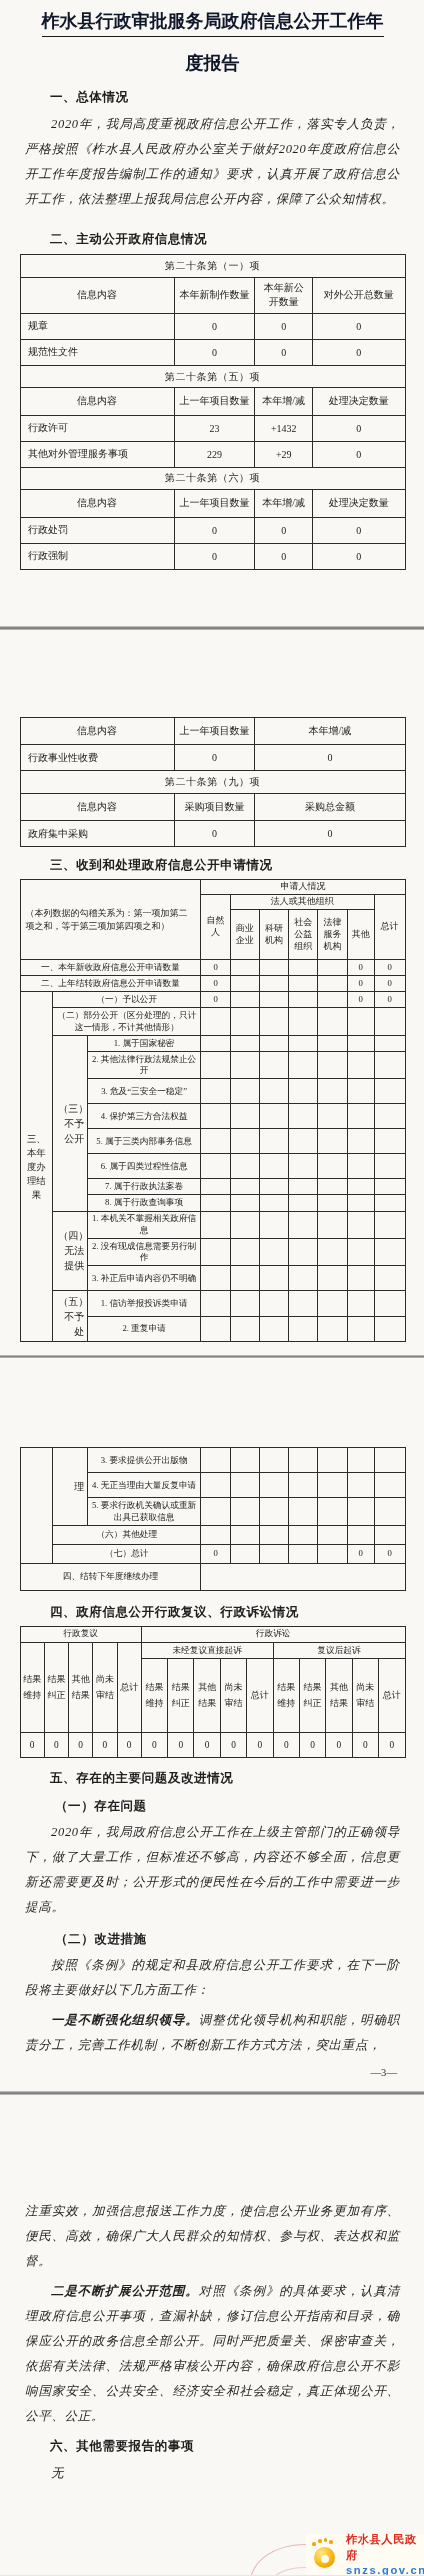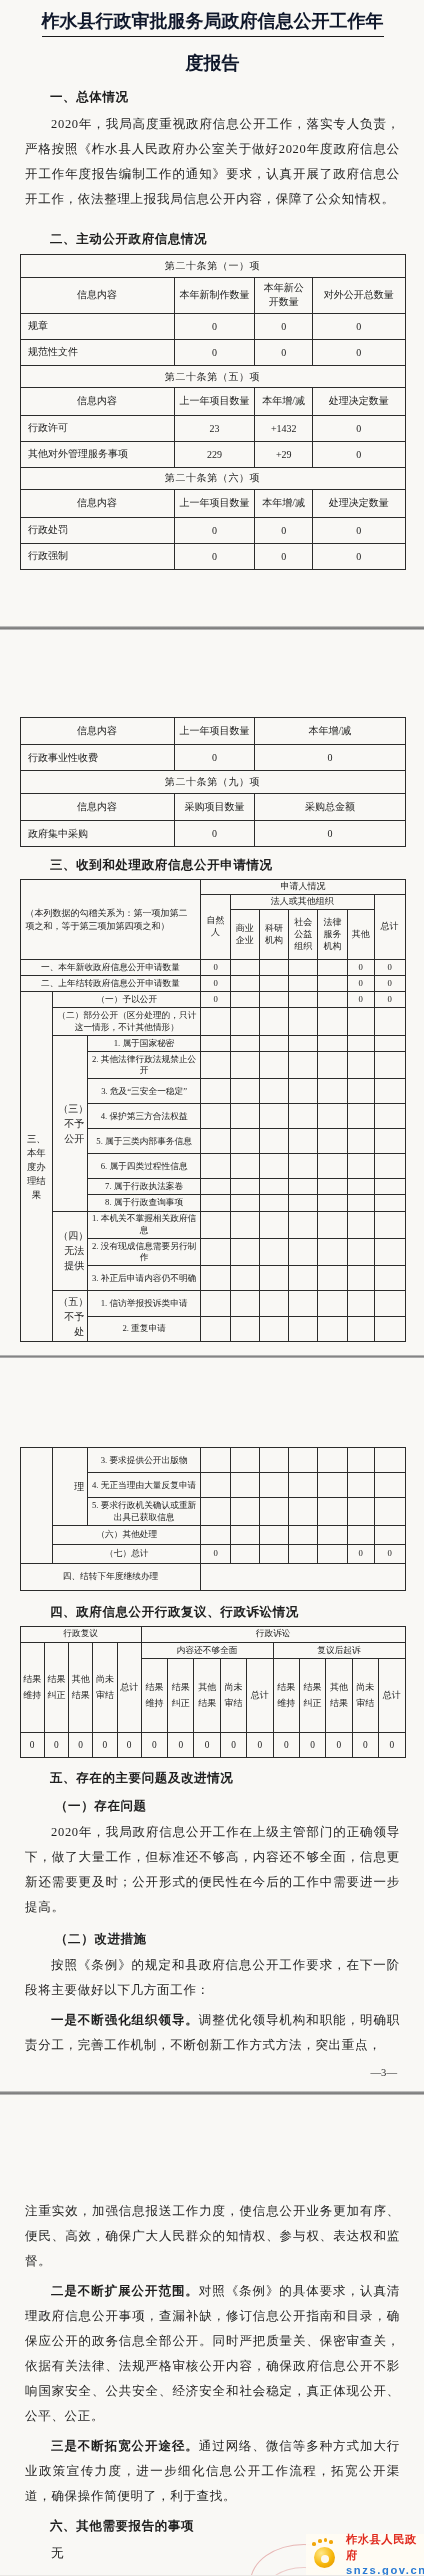--- a/index.html
+++ b/index.html
@@ -8,21 +8,21 @@
   .p1{height:626px;}
   .p2{height:725px;}
   .p3{height:733px;}
   .p4{height:480px;}
   .sep{height:3.7px;background:linear-gradient(#d8d8d8,#8a8a8a 35%,#7f7f7f 65%,#d4d4d4);}
   .title{margin:10px 19px 0;text-align:center;font-size:18px;font-weight:700;line-height:1.25;color:#0f172a;}
   .title .u{border-bottom:1.9px solid #1a1a1a;padding-bottom:3.1px;display:inline-block;}
   .title .l2{display:block;margin-top:15px;}
   .hd{font-family:"Liberation Sans","DejaVu Sans",sans-serif;font-weight:700;font-size:12.5px;color:#202020;margin:15px 25px 6.2px;padding-left:25px;letter-spacing:0.6px;}
   .subhd{font-weight:700;font-size:12.5px;margin:11.2px 25px 5px;padding-left:30px;letter-spacing:0.6px;}
-  .para{margin:5px 25px;font-size:12.5px;line-height:25px;text-align:justify;text-indent:26px;letter-spacing:0.7px;}
+  .para{margin:5px 25px;font-size:12.5px;line-height:25px;text-align:justify;text-indent:26px;letter-spacing:0.7px;font-style:italic;}
   .para b{letter-spacing:0.7px;}
   .pnum{font-size:10.6px;color:#2a2a2a;margin:8.7px 28px 0;}
   .pnum.right{text-align:right;}
   table{border-collapse:collapse;table-layout:fixed;width:386px;margin:0 auto;}
   td{border:1px solid #2c2c2c;font-size:9.4px;padding:1.2px 3.7px;vertical-align:middle;color:#222;}
   .band{text-align:center;font-size:10px;height:19px;letter-spacing:0.6px;}
   .ch{text-align:center;font-size:10px;}
   .lab{text-align:left;padding-left:7.5px;font-size:10px;}
   .num{text-align:center;font-size:10px;}
   .h60{height:36px;}.h46{height:27.5px;}.h44{height:26px;}
@@ -484,21 +484,21 @@
         <tr style="height:16.2px">
       <td class="ch" colspan="5">行政复议</td>
       <td class="ch" colspan="10">行政诉讼</td>
     </tr>
     <tr style="height:16.2px">
       <td class="vh" rowspan="2">结果维持</td>
       <td class="vh" rowspan="2">结果纠正</td>
       <td class="vh" rowspan="2">其他结果</td>
       <td class="vh" rowspan="2">尚未审结</td>
       <td class="vh" rowspan="2">总计</td>
-      <td class="ch" colspan="5">内容还不够全面</td>
+      <td class="ch" colspan="5">未经复议直接起诉</td>
       <td class="ch" colspan="5">复议后起诉</td>
     </tr>
     <tr style="height:74px">
       <td class="vh">结果维持</td>
       <td class="vh">结果纠正</td>
       <td class="vh">其他结果</td>
       <td class="vh">尚未审结</td>
       <td class="vh">总计</td>
       <td class="vh">结果维持</td>
       <td class="vh">结果纠正</td>
@@ -534,21 +534,20 @@
   <p class="para"><b>一是不断强化组织领导。</b><span>调整优化领导机构和职能，明确职责分工，完善工作机制，不断创新工作方式方法，突出重点，</span></p>
   <div class="pnum right">—3—</div>
 </section>
 
 <div class="sep"></div>
 
 <section class="page p4">
   <div class="spacer165"></div>
   <p class="para" style="text-indent:0">注重实效，加强信息报送工作力度，使信息公开业务更加有序、便民、高效，确保广大人民群众的知情权、参与权、表达权和监督。</p>
   <p class="para"><b>二是不断扩展公开范围。</b><span>对照《条例》的具体要求，认真清理政府信息公开事项，查漏补缺，修订信息公开指南和目录，确保应公开的政务信息全部公开。同时严把质量关、保密审查关，依据有关法律、法规严格审核公开内容，确保政府信息公开不影响国家安全、公共安全、经济安全和社会稳定，真正体现公开、公平、公正。</span></p>
-  <p class="para"><b>三是不断拓宽公开途径。</b><span>通过网络、微信等多种方式加大行业政策宣传力度，进一步细化信息公开工作流程，拓宽公开渠道，确保操作简便明了，利于查找。</span></p>
   <div class="hd" style="margin-top:8.7px">六、其他需要报告的事项</div>
   <p class="para">无</p>
 
   <div class="seal"></div>
   <div class="seal-inner"></div>
 
   <div class="footer-logo">
     <div class="paw">
       <div class="t t1"></div>
         <div class="t t2"></div>

